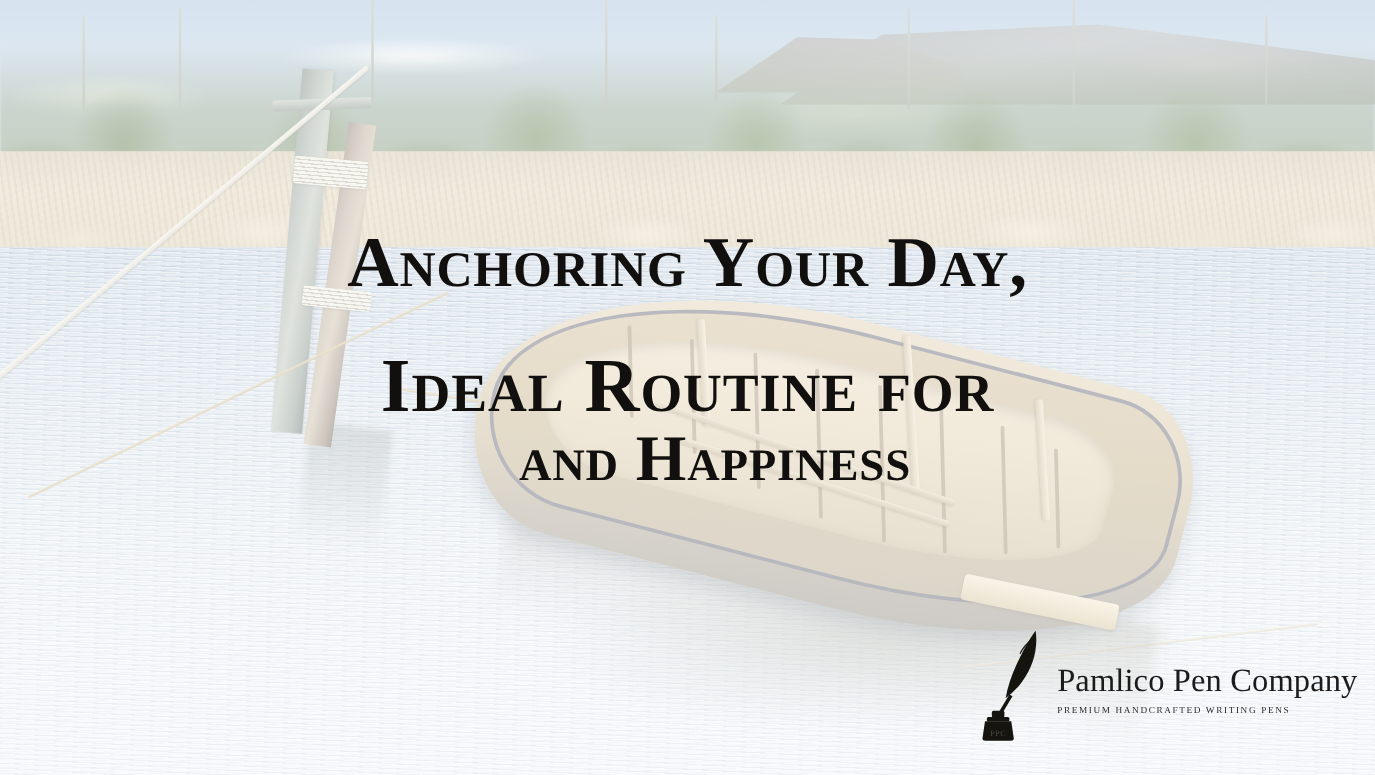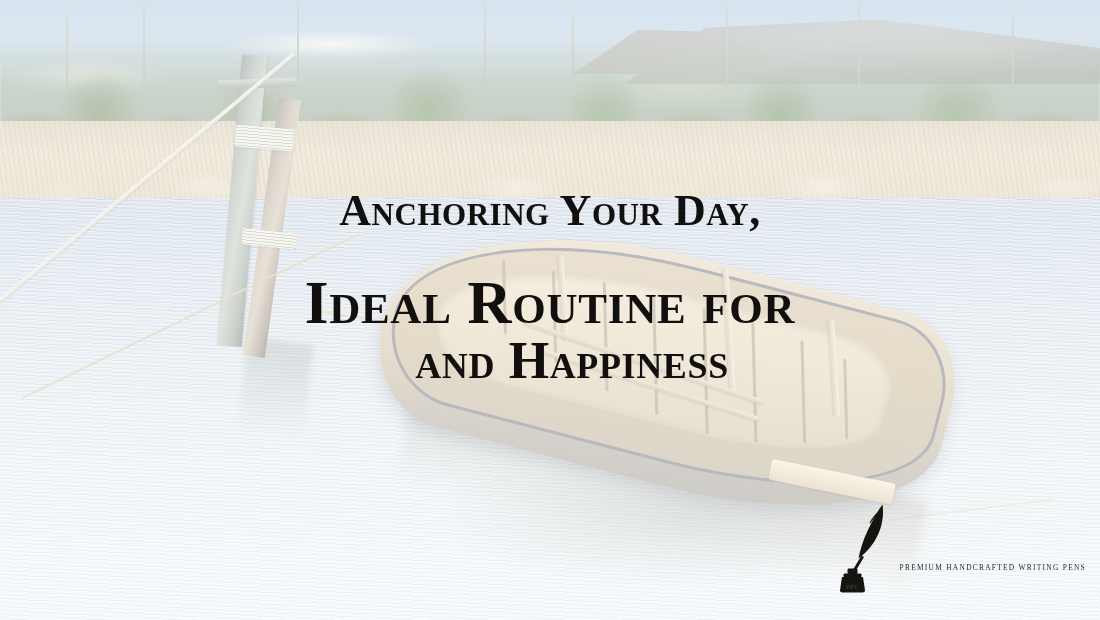--- a/index.html
+++ b/index.html
@@ -236,21 +236,21 @@
   .tline{
     color:#12100e;
     font-family:"Liberation Serif", serif;
     font-variant:small-caps;
     font-weight:700;
     letter-spacing:.012em;
     line-height:1.035;
     white-space:nowrap;
     text-align:center;
   }
-  .t1{ font-size:44px; }
+  .t1{ font-size:57px; }
   .t2{ font-size:61px; }
   .t3{ font-size:61px;margin-top:38px; }
   .t4{ font-size:61px; }
   .t5{ font-size:52px;margin-left:44px; }
 
   
   .logo{
     position:absolute; right:14px; bottom:26px;
     display:flex; align-items:flex-end; gap:6px;
   }
@@ -258,21 +258,21 @@
   .logo-text{ padding-bottom:22px; }
   .logo-name{
     font-family:"Liberation Serif", serif;
     font-size:26px; color:#1b1b1b; line-height:1;
     letter-spacing:.004em; white-space:nowrap;
   }
   .logo-tag{
     font-family:"Liberation Serif", serif;
     font-size:7.4px; color:#2a2a2a;
     letter-spacing:.175em; text-transform:uppercase;
-    text-align:right; margin-top:5px; white-space:nowrap;
+    text-align:left; margin-top:5px; white-space:nowrap;
   }
 </style>
 </head>
 <body>
 
 <div class="banner">
 
   <div class="photo">
 
     <div class="sky"></div>
@@ -357,17 +357,18 @@
       </g>
 
       <rect x="9.5" y="68.5" width="10" height="5.5" rx="1.2" fill="#15140f"></rect>
 
       <rect x="5.5" y="73.5" width="18" height="3.6" rx="1.2" fill="#15140f"></rect>
 
       <path d="M4 77 L25 77 L27 90.5 Q27 92.5 24.5 92.5 L4.5 92.5 Q2 92.5 2 90.5 Z" fill="#15140f"></path>
       <text x="14.5" y="88.5" fill="#4a4a46" font-family="Liberation Serif, serif" font-size="6.5" text-anchor="middle" letter-spacing="0.4">PPC</text>
     </svg>
     <div class="logo-text">
+      <div class="logo-name">Pamlico Pen Company</div>
       <div class="logo-tag">Premium Handcrafted Writing Pens</div>
     </div>
   </div>
 
 </div>
 
 </body></html>

